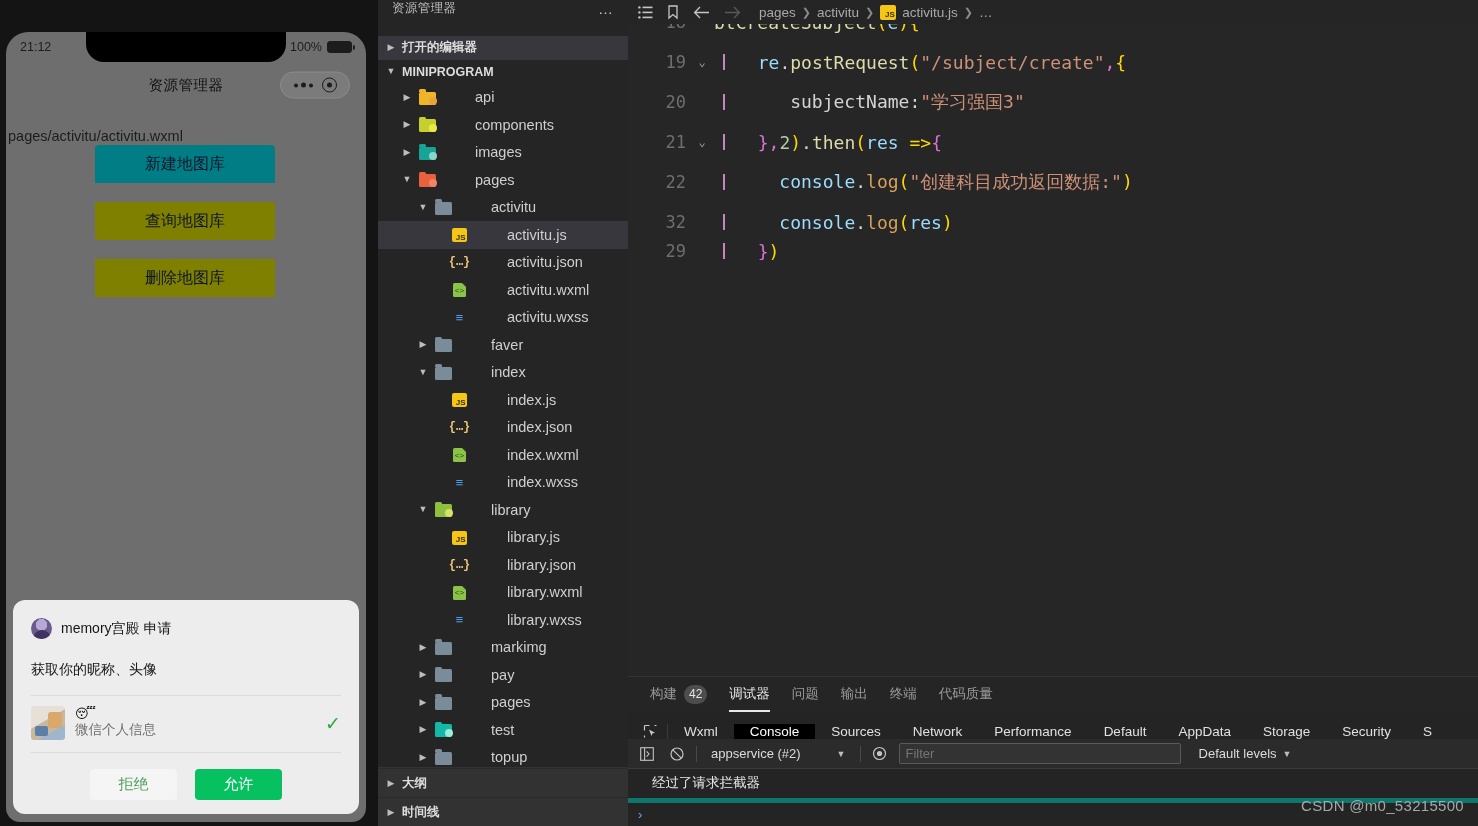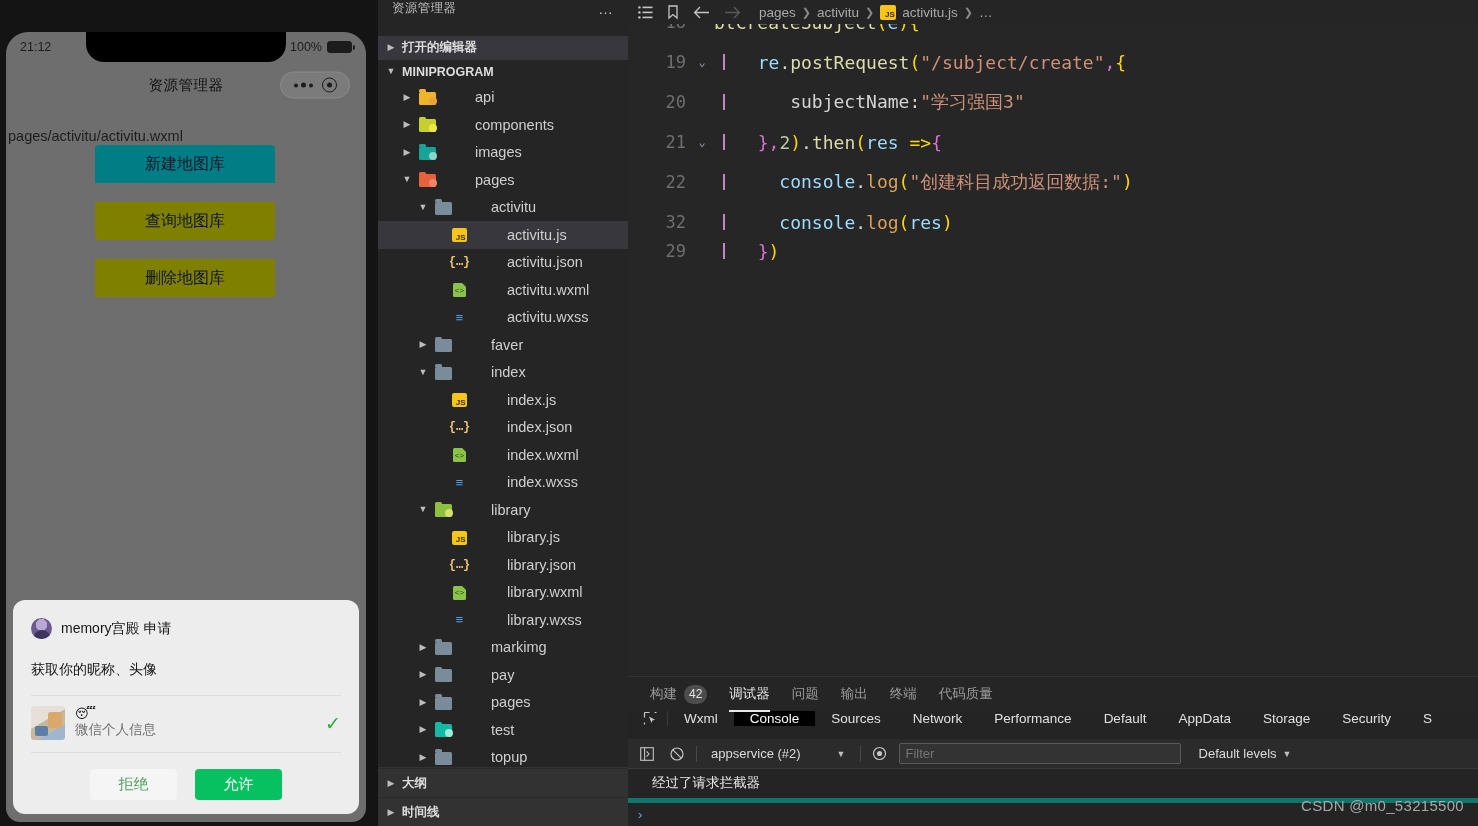--- a/index.html
+++ b/index.html
@@ -247,21 +247,21 @@
   .ptab.active { color: #e7e7e7; }
   .ptab.active::after {
     content: ""; position: absolute; left: 0; right: 0; bottom: 0; height: 1.5px; background: #e7e7e7;
   }
   .ptab-badge {
     min-width: 22px; height: 19px; padding: 0 5px; border-radius: 10px;
     background: #4d4d4d; color: #e4e4e4; font-size: 12px;
     display: flex; align-items: center; justify-content: center;
   }
   .dt-tabs {
-    height: 28px; background: #242424; display: flex; align-items: flex-start;
+    height: 28px; background: #242424; display: flex; align-items: flex-end;
     padding-left: 6px; overflow: hidden;
   }
   .dt-pick {
     width: 34px; display: flex; align-items: center; justify-content: center;
     color: #c8c8c8; cursor: pointer; border-right: 1px solid #3a3a3a;
   }
   .dt-tab {
     padding: 0 16px; display: flex; align-items: center; font-size: 13.5px;
     color: #e0e0e0; cursor: pointer; white-space: nowrap;
   }

